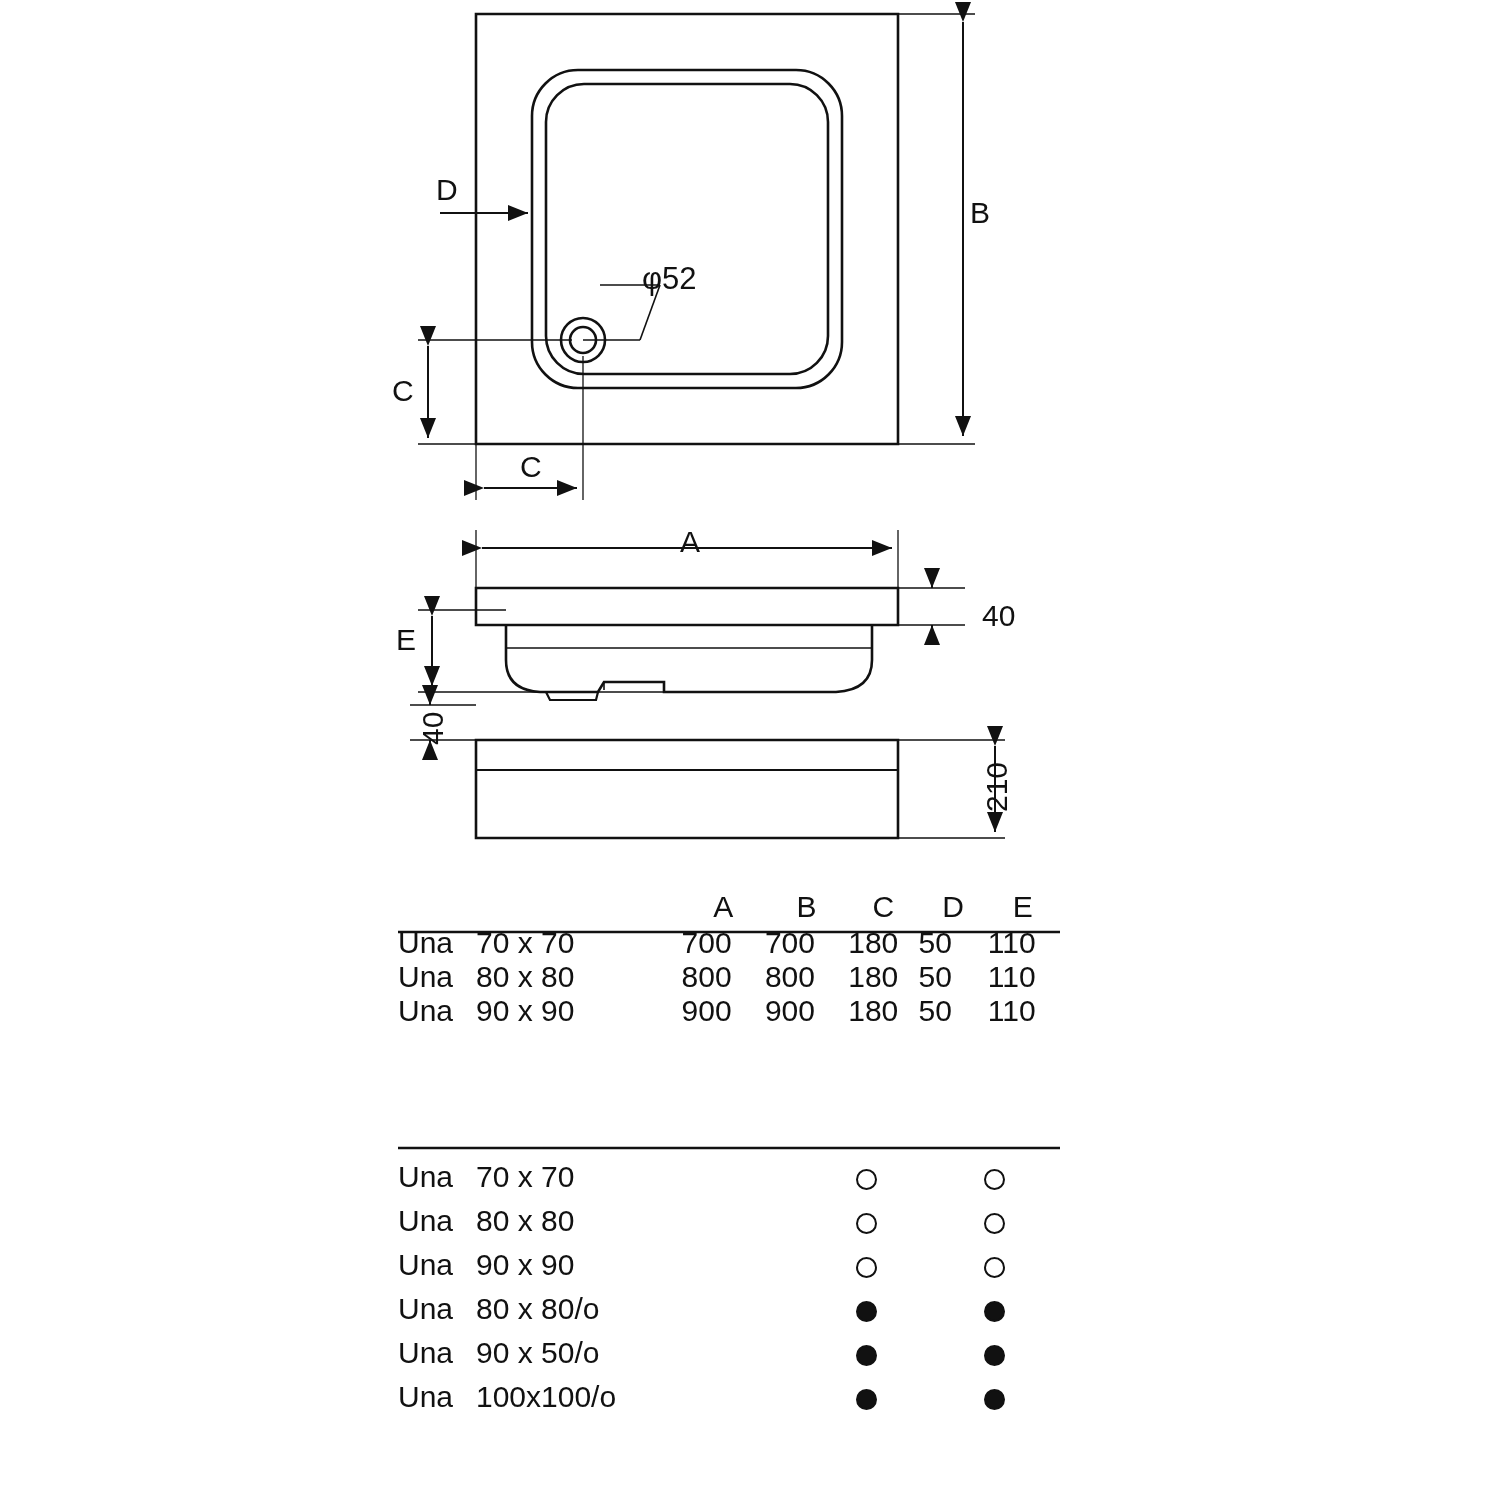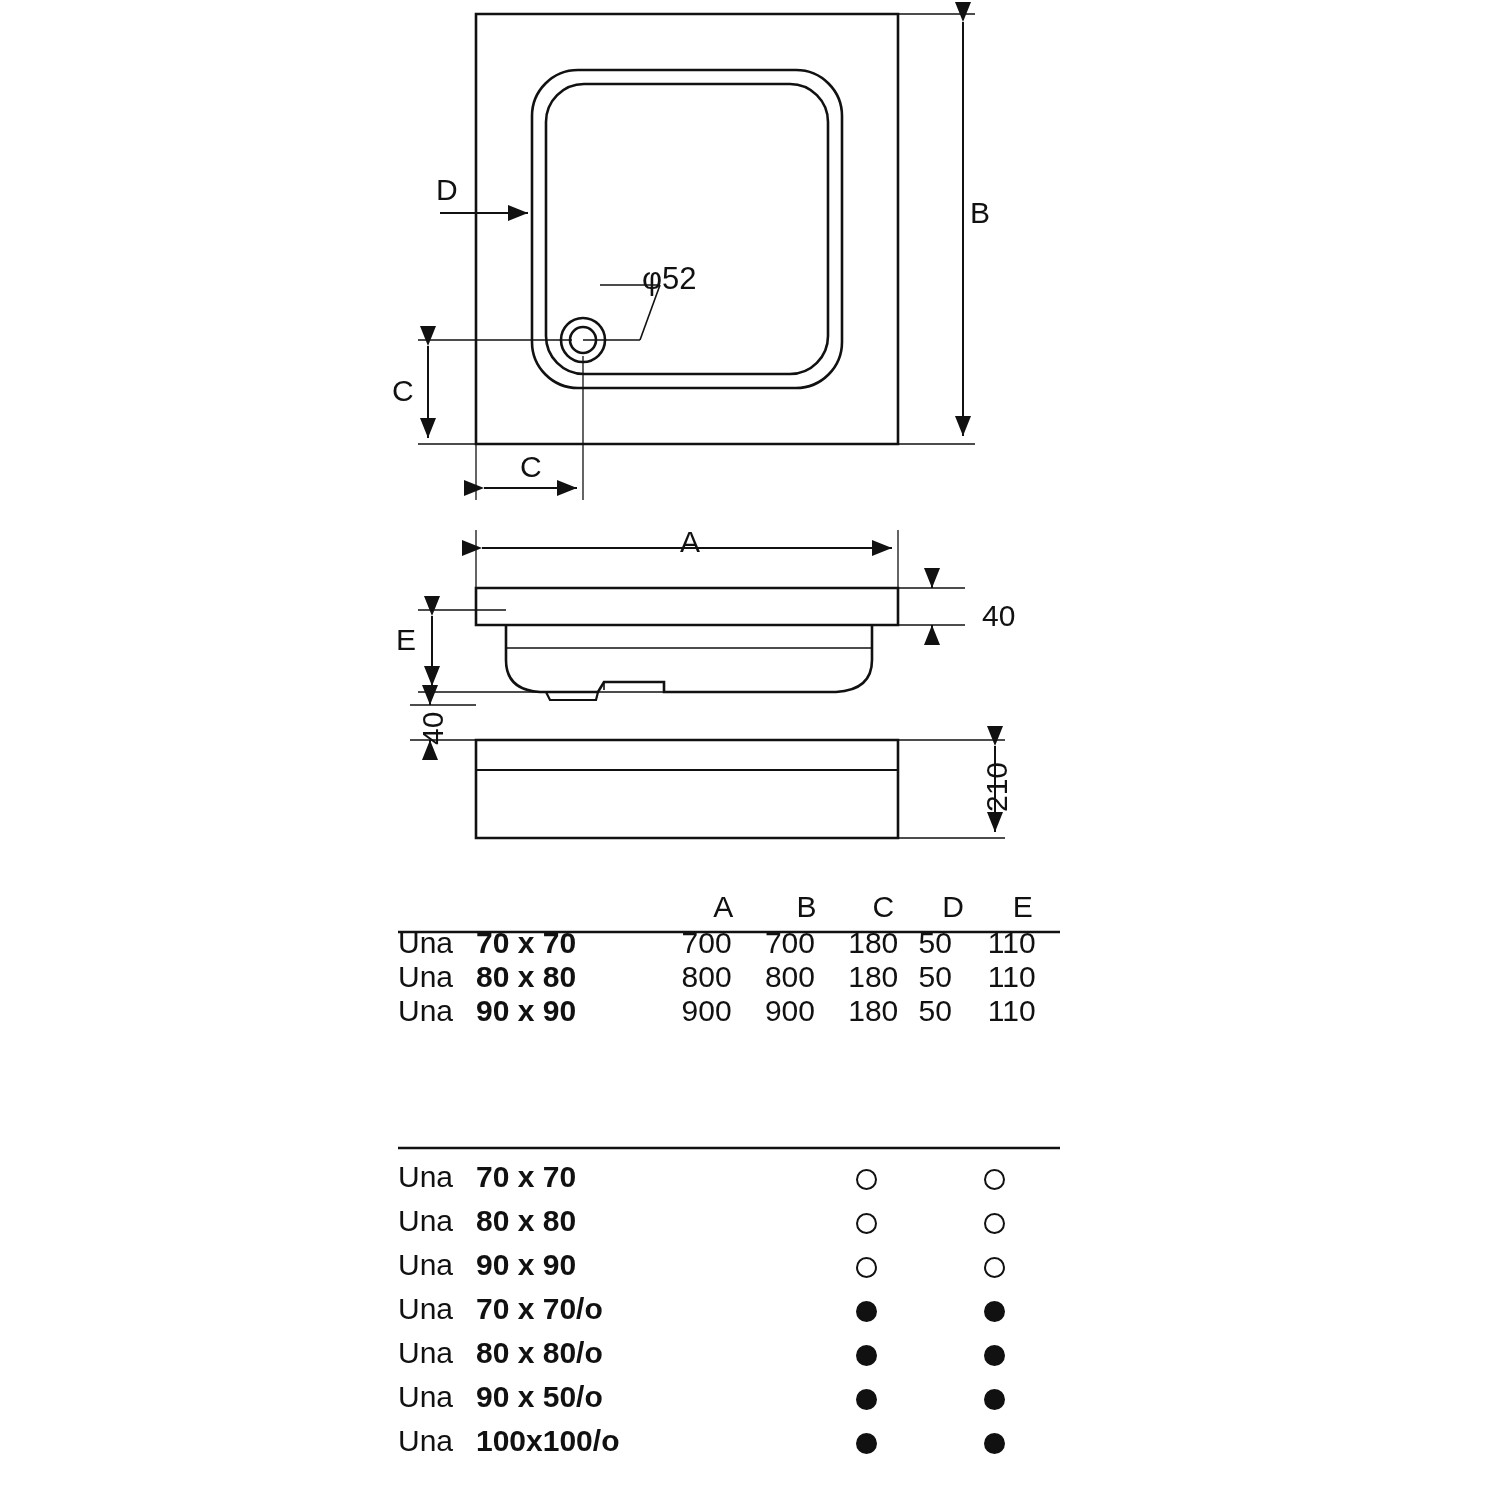--- a/index.html
+++ b/index.html
@@ -63,21 +63,21 @@
   .dot {
     display: inline-block;
     width: 21px; height: 21px;
     border-radius: 50%;
     border: 2px solid #111;
     vertical-align: middle;
   }
   .dot.filled { background: #111; }
   .dot.hollow { background: #ffffff; }
   .name-model { display: inline-block; width: 78px; }
-  .name-size { display: inline-block; font-weight: bold; }
+  .name-size { display: inline-block; }
 </style>
 </head>
 <body>
 
 <div id="sheet">
 
   <svg class="svg-layer" viewBox="0 0 1500 1500">
     <defs>
       <marker id="ah" markerWidth="12" markerHeight="12" refX="10" refY="4" orient="auto" markerUnits="strokeWidth">
         <path d="M0,0 L10,4 L0,8 z" fill="#111"></path>
@@ -247,25 +247,20 @@
           <td class="col-name"><span class="name-model">Una</span><span class="name-size">80 x 80</span></td>
           <td class="dotcell"><span class="dot hollow"></span></td>
           <td class="dotcell"><span class="dot hollow"></span></td>
         </tr>
         <tr>
           <td class="col-name"><span class="name-model">Una</span><span class="name-size">90 x 90</span></td>
           <td class="dotcell"><span class="dot hollow"></span></td>
           <td class="dotcell"><span class="dot hollow"></span></td>
         </tr>
         <tr>
-          <td class="col-name"><span class="name-model">Una</span><span class="name-size">70 x 70/o</span></td>
-          <td class="dotcell"><span class="dot filled"></span></td>
-          <td class="dotcell"><span class="dot filled"></span></td>
-        </tr>
-        <tr>
           <td class="col-name"><span class="name-model">Una</span><span class="name-size">80 x 80/o</span></td>
           <td class="dotcell"><span class="dot filled"></span></td>
           <td class="dotcell"><span class="dot filled"></span></td>
         </tr>
         <tr>
           <td class="col-name"><span class="name-model">Una</span><span class="name-size">90 x 50/o</span></td>
           <td class="dotcell"><span class="dot filled"></span></td>
           <td class="dotcell"><span class="dot filled"></span></td>
         </tr>
         <tr>

